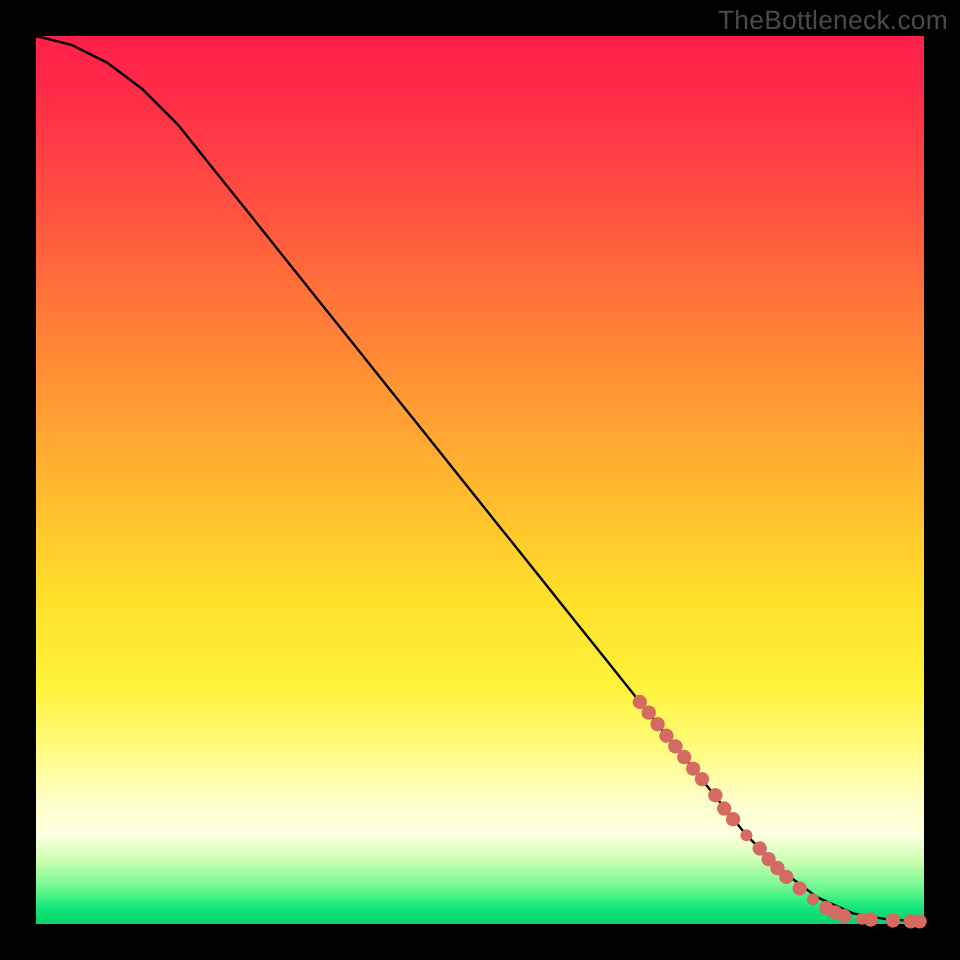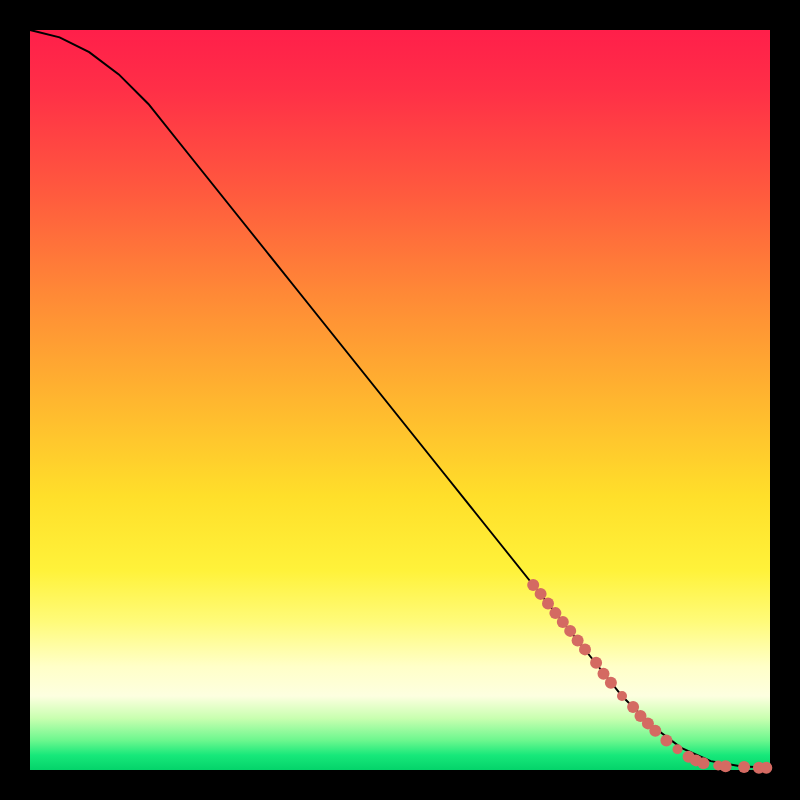--- a/index.html
+++ b/index.html
@@ -67,20 +67,21 @@
   }
   .dot {
     fill: #d46a62;
     stroke: none;
   }
 </style>
 </head>
 <body>
 
 <div class="frame">
+  <div class="watermark">TheBottleneck.com</div>
 
   <div class="plot">
     <svg class="chart" viewBox="0 0 740 740">
       <path id="curve" class="curve" d="M0.00 0.00 L29.60 7.40 L59.20 22.20 L88.80 44.40 L118.40 74.00 L148.00 111.00 L177.60 148.00 L207.20 185.00 L236.80 222.00 L266.40 259.00 L296.00 296.00 L325.60 333.00 L355.20 370.00 L384.80 407.00 L414.40 444.00 L444.00 481.00 L473.60 518.00 L503.20 555.00 L532.80 592.00 L562.40 629.00 L592.00 666.00 L621.60 695.60 L651.20 717.80 L680.80 731.12 L710.40 736.30 L740.00 737.78"></path>
       <g id="dots">
           <circle cx="503.20" cy="555.00" r="6" class="dot" fill="#d46a62"></circle>
           <circle cx="510.60" cy="563.88" r="6" class="dot" fill="#d46a62"></circle>
           <circle cx="518.00" cy="573.50" r="6" class="dot" fill="#d46a62"></circle>
           <circle cx="525.40" cy="583.12" r="6" class="dot" fill="#d46a62"></circle>
           <circle cx="532.80" cy="592.00" r="6" class="dot" fill="#d46a62"></circle>

